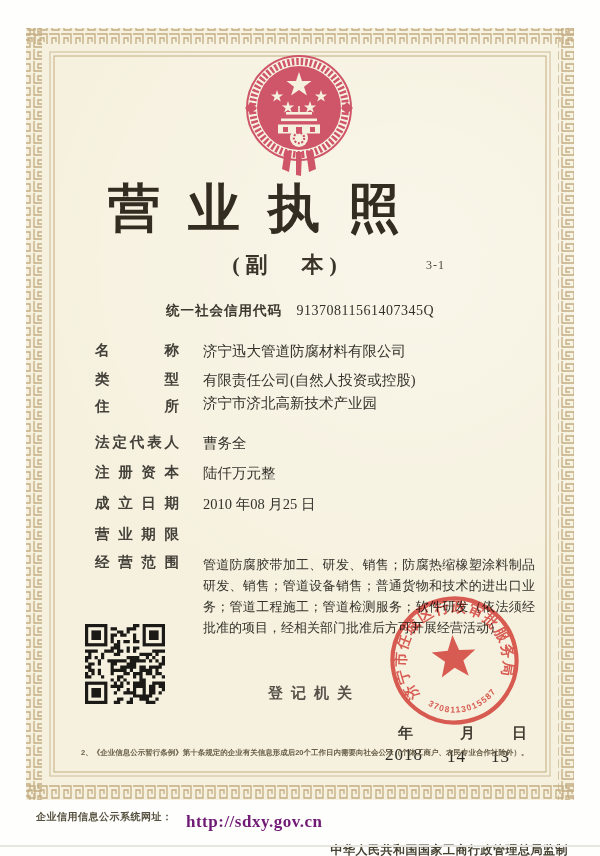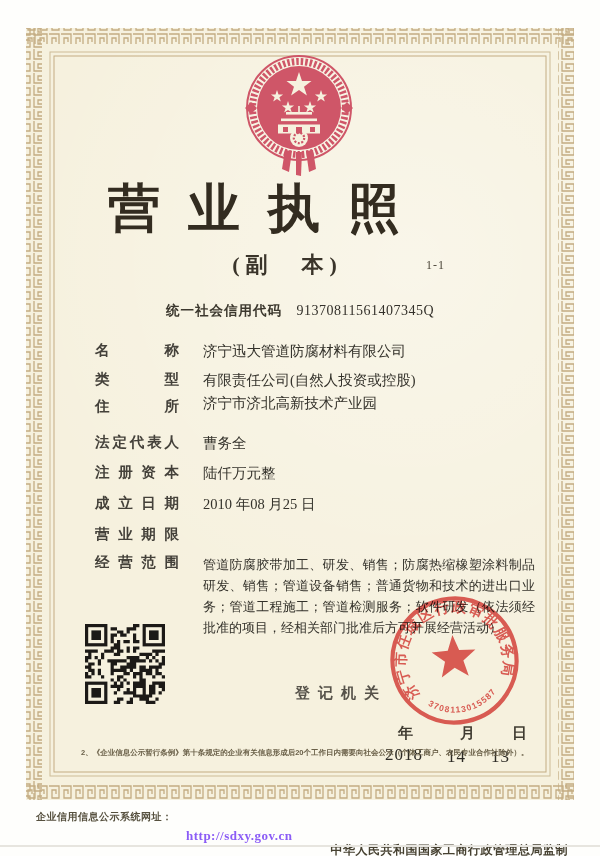--- a/index.html
+++ b/index.html
@@ -49,41 +49,41 @@
     font-size:14.5px;font-weight:700;color:#44413a;
     text-align:justify;text-align-last:justify;line-height:1.2;
   }
   .frow .val{
     margin-left:24px;font-size:14.5px;color:#34322b;line-height:1.25;
     font-family:"Liberation Serif","DejaVu Serif",serif;white-space:nowrap;
   }
   .frow .val.wrap{white-space:normal;width:332px;font-size:13px;line-height:21px;text-align:justify;}
 
   .registry{
-    left:268px;top:684px;font-size:15px;font-weight:600;color:#56524a;letter-spacing:8px;margin-left:27px;
+    left:268px;top:684px;font-size:15px;font-weight:600;color:#56524a;letter-spacing:8px;
   }
 
   
   .date-row span{position:absolute;font-size:15px;font-weight:600;color:#3f3b31;}
   .date-fill span{
     position:absolute;font-size:17px;font-weight:400;color:#2c2a25;
     font-family:"Liberation Serif","DejaVu Serif",serif;letter-spacing:1px;
   }
 
   .tips{
     left:60px;top:746px;width:482px;color:#6a6048;font-weight:600;
     font-size:7.5px;line-height:13px;letter-spacing:0;
   }
   .tips .t2{padding-left:21px;}
 
   
   .footer-left-label{left:36px;top:810px;font-size:10px;font-weight:700;color:#56503e;letter-spacing:.5px;}
   .footer-url{
-    left:186px;top:812px;font-size:13px;font-weight:700;color:#8b5cf6;
-    font-family:"Liberation Serif","DejaVu Serif",serif;letter-spacing:.5px;margin-top:16px;
+    left:186px;top:812px;font-size:17px;font-weight:700;color:#701a75;
+    font-family:"Liberation Serif","DejaVu Serif",serif;letter-spacing:.5px;
   }
   .footer-right{
     left:320px;top:806px;width:248px;text-align:right;
     font-size:12px;font-weight:700;color:#464131;letter-spacing:.5px;margin-top:36px;
   }
   .scan-edge{left:0;top:845px;width:600px;height:2px;background:#e7e5df;}
 
   .seal-wrap{left:372px;top:578px;width:165px;height:165px;transform:rotate(-12deg);opacity:.88;mix-blend-mode:multiply;}
   .qr{left:85px;top:624px;width:80px;height:80px;}
   .emblem{left:243px;top:50px;width:112px;height:128px;}
@@ -137,21 +137,21 @@
   <circle cx="56" cy="88" r="5.2" fill="none" stroke="#cf5668" stroke-width="2.2" stroke-dasharray="2 1.6"></circle>
   <g fill="#cf5668">
     <path d="M42 100 L49 101 L46 122 L39 119 Z"></path>
     <path d="M53 102 L59 102 L58 126 L53 125 Z"></path>
     <path d="M63 101 L70 100 L73 119 L66 122 Z"></path>
   </g>
 </svg>
 
 <div class="abs title">营业执照</div>
 <div class="abs subtitle">(副　本)</div>
-<div class="abs page-no">1-1</div>
+<div class="abs page-no">3-1</div>
 
 <div class="abs credit-line">
   <span class="credit-label">统一社会信用代码</span>
   <span class="credit-value">91370811561407345Q</span>
 </div>
 
 <div class="frow" style="top:342px">
   <span class="lbl">名称</span>
   <span class="val">济宁迅大管道防腐材料有限公司</span>
 </div>

